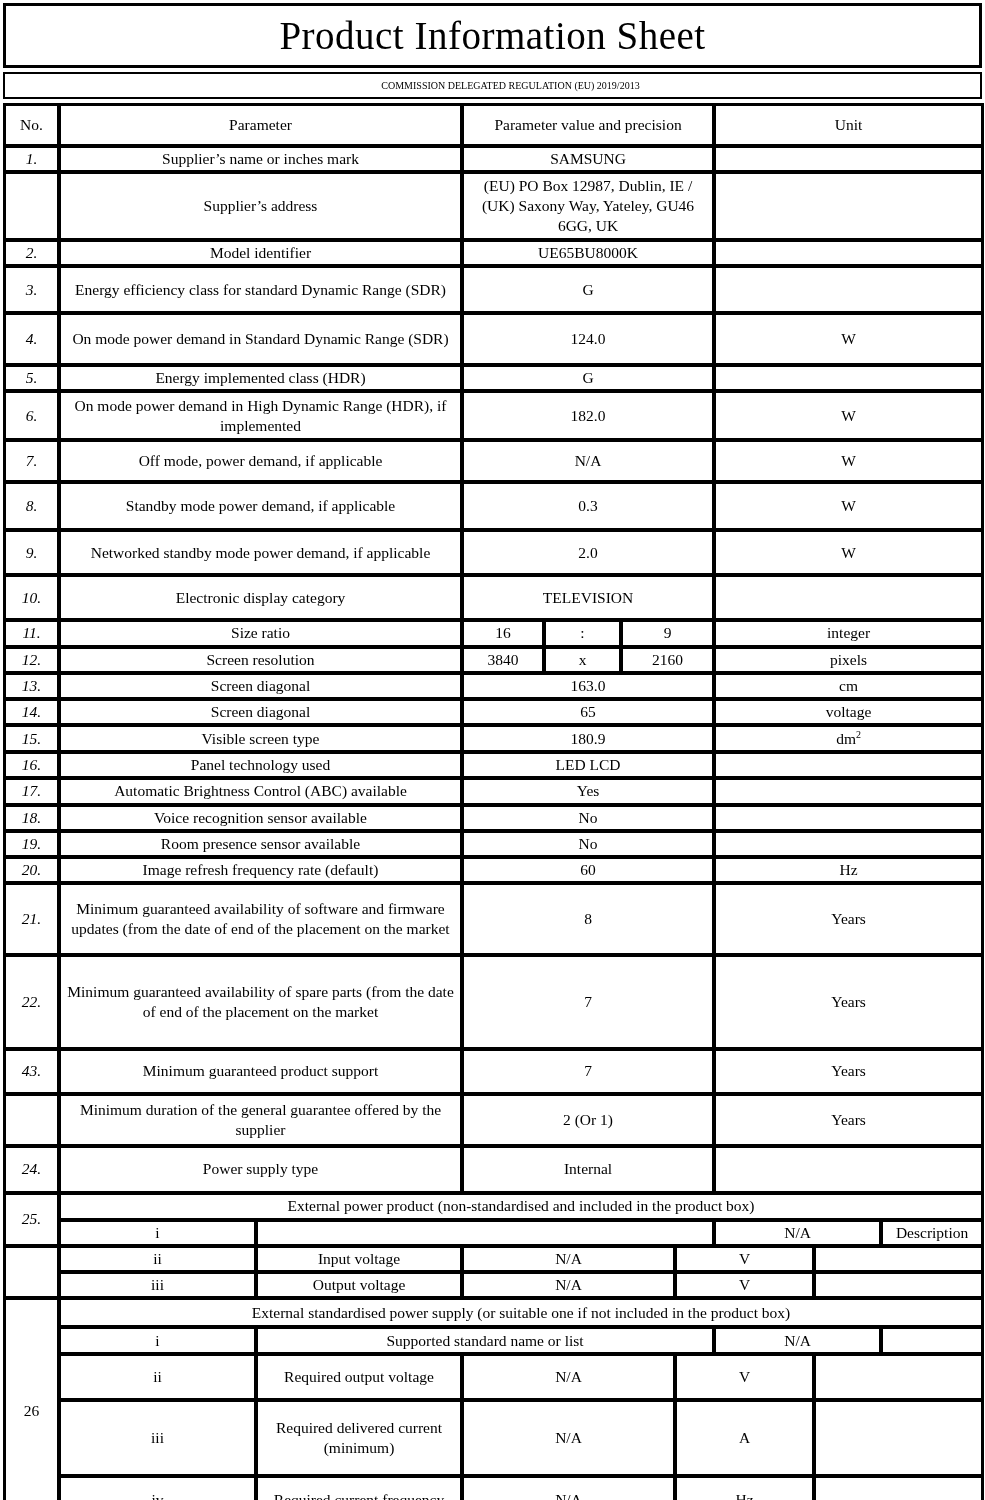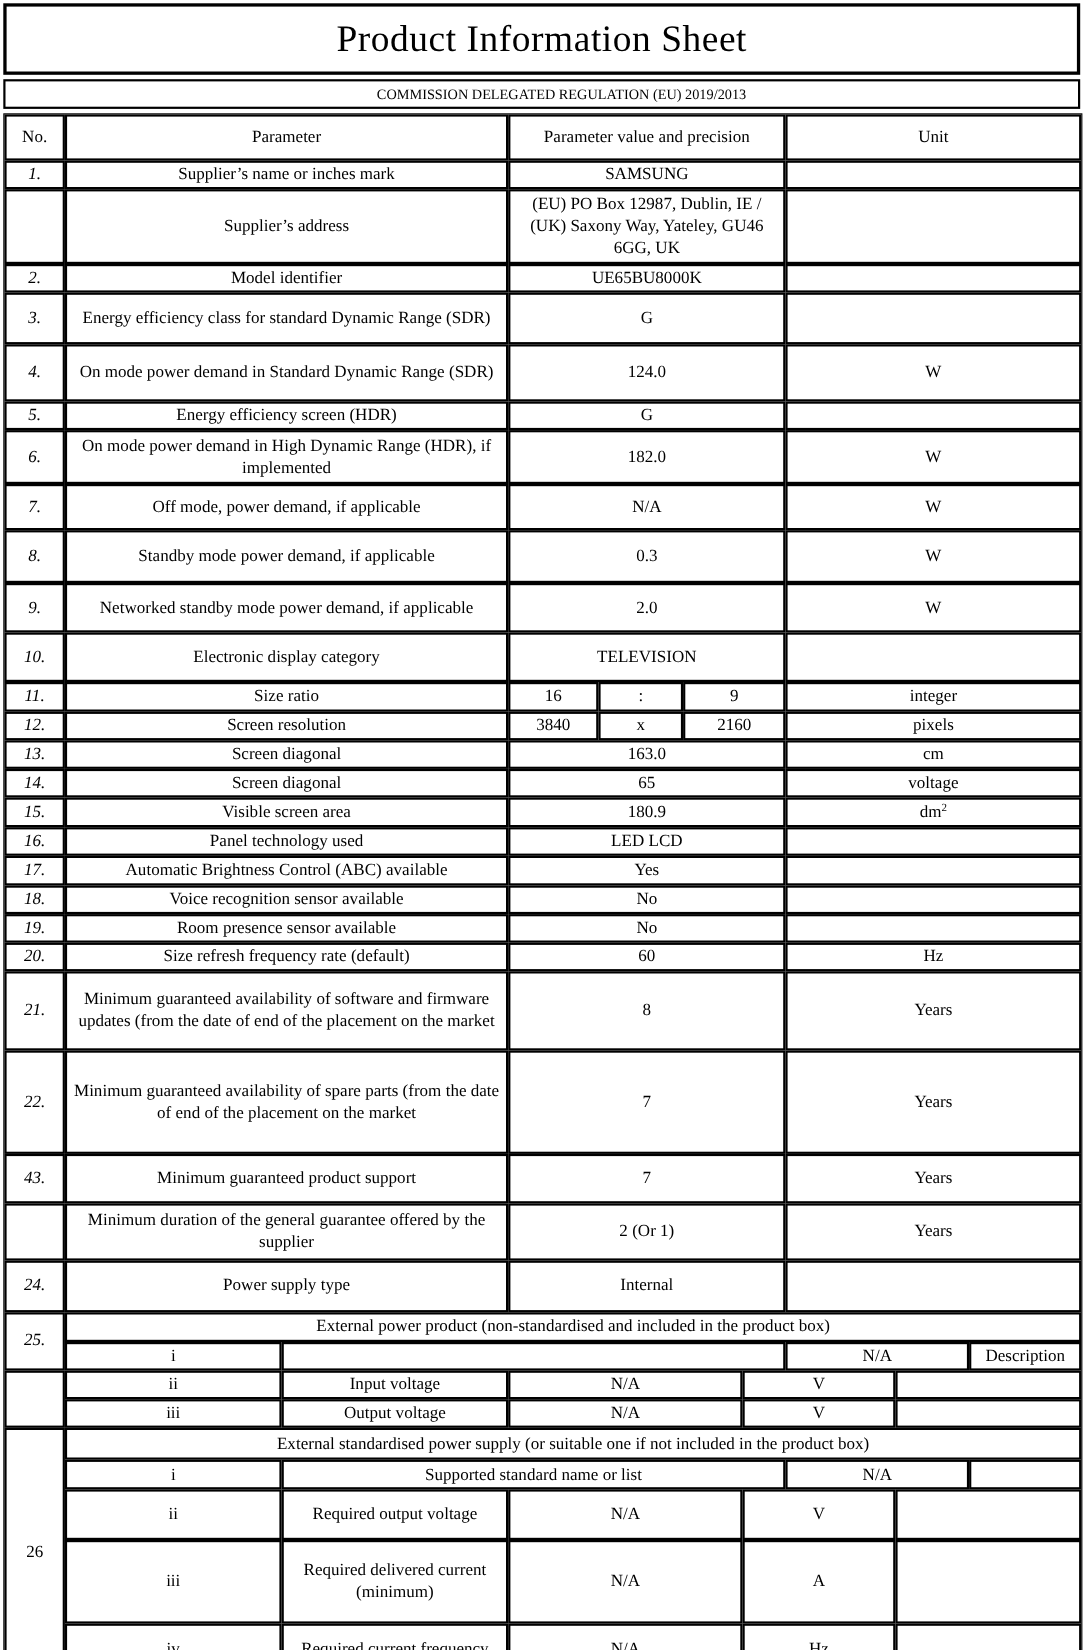--- a/index.html
+++ b/index.html
@@ -12,31 +12,31 @@
   .sheet {
     width: 979px;
     margin: 3px;
   }
   .title-box {
     border: 3px solid #000;
     height: 59px;
     display: flex;
     align-items: center;
     justify-content: center;
-    font-size: 34px;
+    font-size: 39px;
     letter-spacing: 0.5px;
     margin-bottom: 4px;
   }
   .subtitle-box {
     border: 2px solid #000;
     height: 23px;
     display: flex;
     align-items: center;
     justify-content: center;
-    font-size: 13px;
+    font-size: 10px;
     margin-bottom: 4px;
     padding-left: 36px;
   }
   table.product {
     border-collapse: separate;
     border-spacing: 0;
     table-layout: fixed;
     width: 979px;
     border: 1px solid #000;
   }
@@ -115,21 +115,21 @@
 
     <tr style="height:52px">
       <td class="it">4.</td>
       <td colspan="2">On mode power demand in Standard Dynamic Range (SDR)</td>
       <td colspan="4">124.0</td>
       <td colspan="3">W</td>
     </tr>
 
     <tr style="height:25px">
       <td class="it">5.</td>
-      <td colspan="2">Energy efficiency screen (HDR)</td>
+      <td colspan="2">Energy implemented class (HDR)</td>
       <td colspan="4">G</td>
       <td colspan="3"></td>
     </tr>
 
     <tr style="height:49px">
       <td class="it">6.</td>
       <td colspan="2">On mode power demand in High Dynamic Range (HDR), if implemented</td>
       <td colspan="4">182.0</td>
       <td colspan="3">W</td>
     </tr>
@@ -189,21 +189,21 @@
 
     <tr style="height:22px">
       <td class="it">14.</td>
       <td colspan="2">Screen diagonal</td>
       <td colspan="4">65</td>
       <td colspan="3">voltage</td>
     </tr>
 
     <tr style="height:22px">
       <td class="it">15.</td>
-      <td colspan="2">Visible screen area</td>
+      <td colspan="2">Visible screen type</td>
       <td colspan="4">180.9</td>
       <td colspan="3"><span>dm</span><sup>2</sup></td>
     </tr>
 
     <tr style="height:21px">
       <td class="it">16.</td>
       <td colspan="2">Panel technology used</td>
       <td colspan="4">LED LCD</td>
       <td colspan="3"></td>
     </tr>
@@ -224,21 +224,21 @@
 
     <tr style="height:21px">
       <td class="it">19.</td>
       <td colspan="2">Room presence sensor available</td>
       <td colspan="4">No</td>
       <td colspan="3"></td>
     </tr>
 
     <tr style="height:24px">
       <td class="it">20.</td>
-      <td colspan="2">Size refresh frequency rate (default)</td>
+      <td colspan="2">Image refresh frequency rate (default)</td>
       <td colspan="4">60</td>
       <td colspan="3">Hz</td>
     </tr>
 
     <tr style="height:72px">
       <td class="it">21.</td>
       <td colspan="2">Minimum guaranteed availability of software and firmware updates (from the date of end of the placement on the market</td>
       <td colspan="4">8</td>
       <td colspan="3">Years</td>
     </tr>

